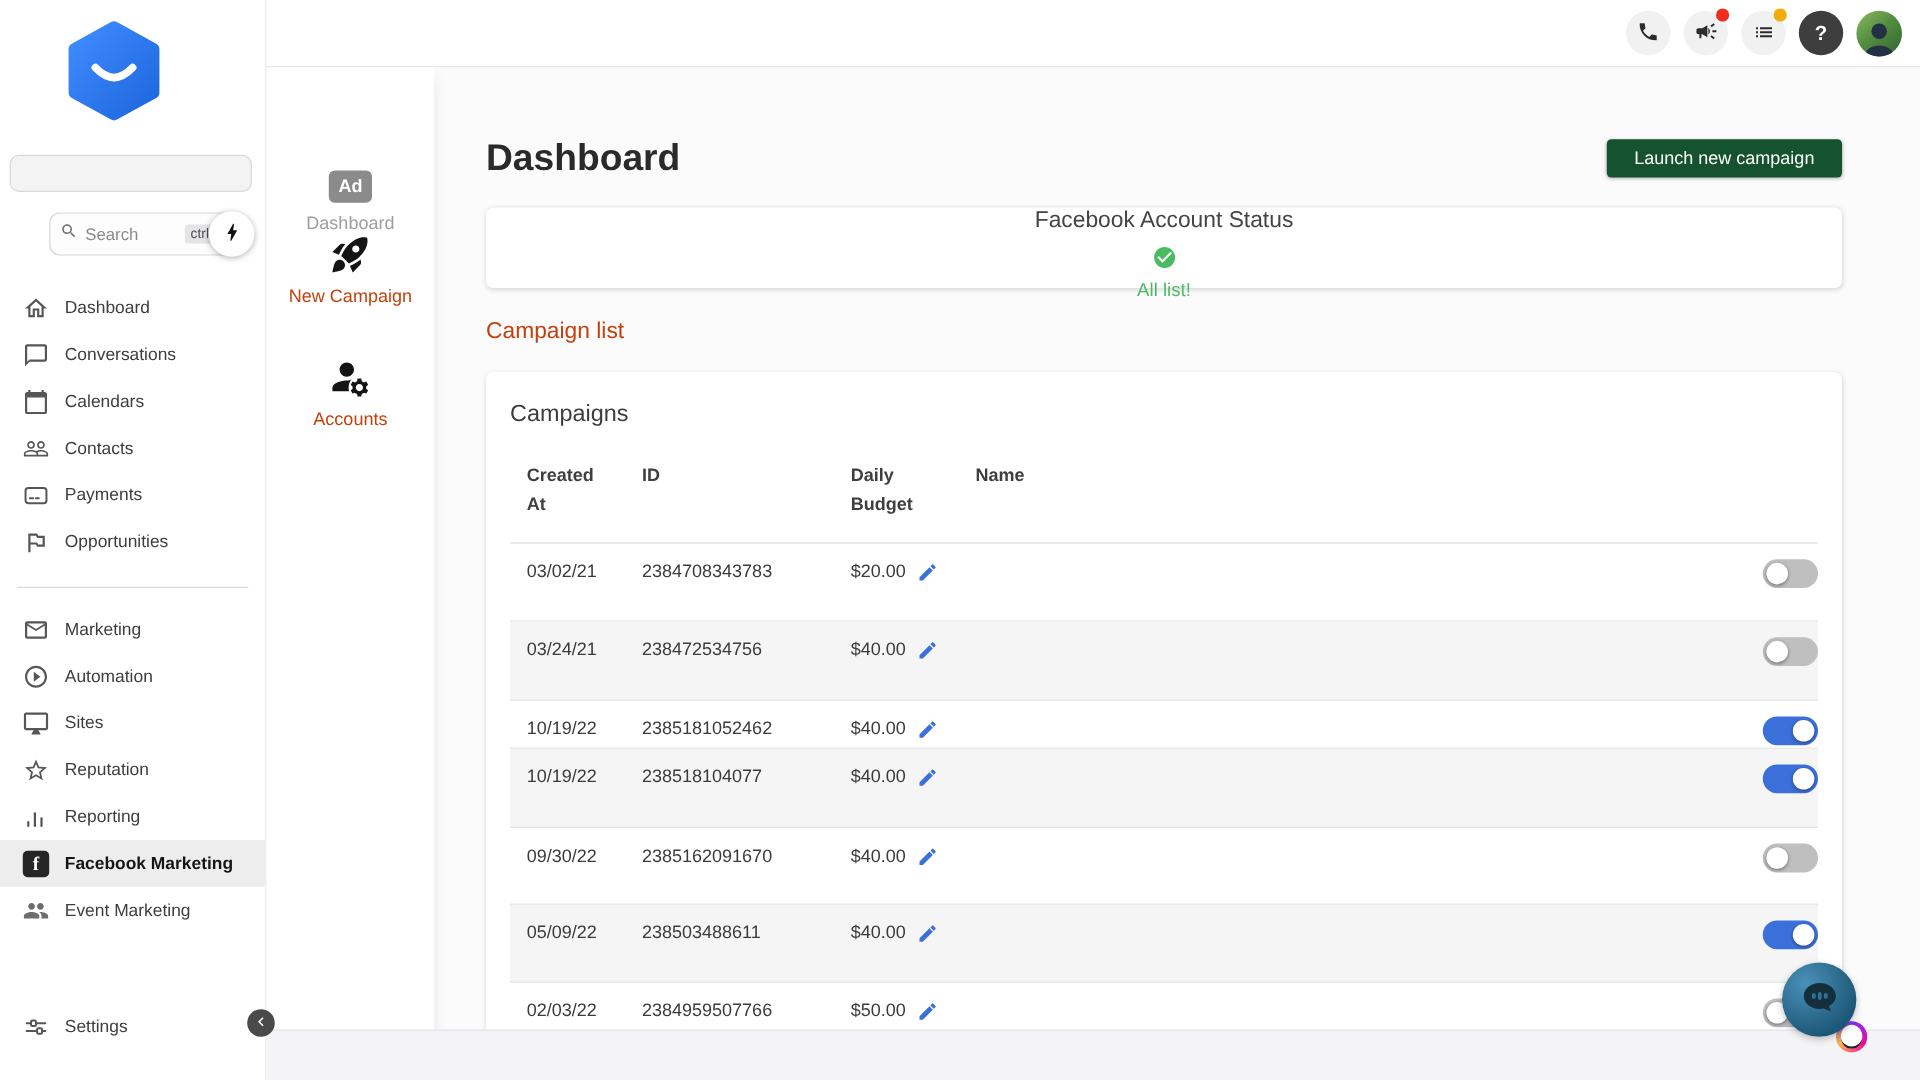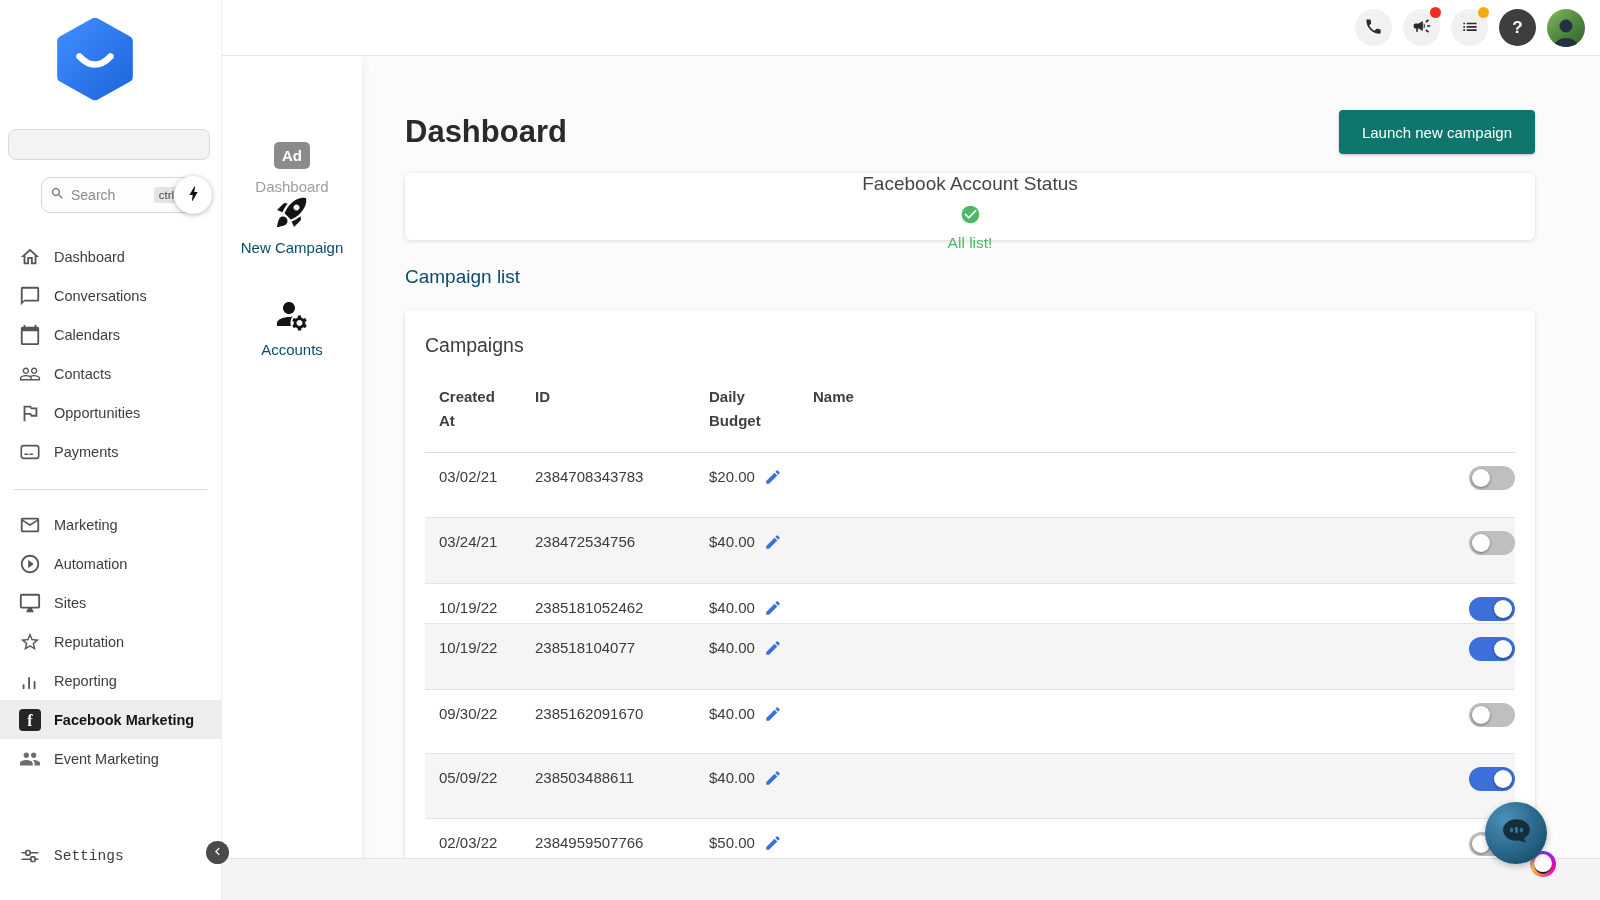--- a/index.html
+++ b/index.html
@@ -18,53 +18,53 @@
   .kbd { background:#e4e4e6; color:#4c4c4c; font-size:11.5px; border-radius:3px; padding:2px 5px; white-space:nowrap; }
   .bolt-btn { position:absolute; left:174px; top:176px; width:38px; height:38px; border-radius:50%; background:#fff; border:none; box-shadow:0 1px 5px rgba(0,0,0,.3); display:flex; align-items:center; justify-content:center; cursor:pointer; }
 
   .nav { position:absolute; left:0; top:237px; width:100%; }
   .nav-item { display:flex; align-items:center; height:39px; padding-left:19px; gap:13px; cursor:pointer; }
   .nav-icon { width:22px; height:22px; display:flex; align-items:center; justify-content:center; flex:0 0 auto; }
   .nav-label { font-size:14.5px; color:#3d3d3d; white-space:nowrap; }
   .nav-item.active { background:#ededee; }
   .nav-item.active .nav-label { font-weight:bold; color:#151515; }
   .nav-divider { border:none; border-top:1px solid #d8d8d8; margin:18px 14px 15px 14px; }
-  .nav-footer { position:absolute; left:0; top:836px; width:100%;font-family:Liberation Mono, monospace; }
+  .nav-footer { position:absolute; left:0; top:836px; width:100%; }
 
   .collapse-btn { position:absolute; left:206px; top:841px; width:23px; height:23px; border-radius:50%; background:#4a4a4a; border:none; display:flex; align-items:center; justify-content:center; z-index:26; cursor:pointer; padding:0; }
 
   
   .topbar { position:absolute; left:222px; top:0; width:1378px; height:56px; background:#fff; border-bottom:1px solid #e6e6e6; display:flex; align-items:center; justify-content:flex-end; gap:11px; padding-right:15px; z-index:8; }
   .icon-circle { position:relative; width:37px; height:37px; border-radius:50%; background:#f1f1f2; border:none; display:flex; align-items:center; justify-content:center; cursor:pointer; flex:0 0 auto; }
   .icon-circle.dark { background:#3e3e3e; color:#fff; font-size:17px; font-weight:bold; }
   .dot { position:absolute; width:11px; height:11px; border-radius:50%; top:-2px; right:-1px; }
   .dot.red { background:#f02e1f; }
   .dot.yellow { background:#f2ac0e; }
   .avatar { position:relative; width:38px; height:38px; border-radius:50%; overflow:hidden; background:linear-gradient(140deg,#8cbb60 0%,#548e41 45%,#2f6230 100%); cursor:pointer; flex:0 0 auto; }
   .avatar svg { position:absolute; left:0; top:2px; }
 
   
   .subnav { position:absolute; left:222px; top:56px; width:140px; height:844px; background:#fff; box-shadow:7px 0 10px -7px rgba(0,0,0,.09); z-index:6; }
   .subnav-item { position:absolute; left:0; width:100%; display:flex; flex-direction:column; align-items:center; gap:9px; cursor:pointer; }
   .subnav-item:nth-of-type(1) { top:42px; }
   .subnav-item:nth-of-type(2) { top:138px; }
   .subnav-item:nth-of-type(3) { top:240px; }
-  .subnav-label { font-size:15px; color:#0c4a6e; white-space:nowrap; }
+  .subnav-label { font-size:15px; color:#c2410c; white-space:nowrap; }
   .subnav-item.muted .subnav-label { color:#9e9e9e; }
   .ad-badge { width:36px; height:27px; background:#8b8b8b; border-radius:5px; color:#fff; font-weight:bold; font-size:15px; display:flex; align-items:center; justify-content:center;margin-top:44px; }
 
   
   .content { position:absolute; left:362px; top:56px; width:1238px; height:844px; background:#fbfbfc; padding:0 65px 0 43px; }
   .page-head { margin-top:57px; display:flex; align-items:center; justify-content:space-between; height:38px; }
   .page-title { font-size:31px; font-weight:bold; color:#2a2a2a; }
-  .launch-btn { background:#0f766e; color:#fff; border:none; border-radius:4px; height:44px; padding:0 23px; font-size:15px; font-family:"Liberation Sans", sans-serif; box-shadow:0 1px 3px rgba(0,0,0,.25); cursor:pointer;text-align:right; }
+  .launch-btn { background:#14532d; color:#fff; border:none; border-radius:4px; height:32px; padding:0 23px; font-size:15px; font-family:"Liberation Sans", sans-serif; box-shadow:0 1px 3px rgba(0,0,0,.25); cursor:pointer;text-align:right; }
   .status-card { margin-top:22px; height:67px; background:#fff; border-radius:6px; box-shadow:0 1px 4px rgba(0,0,0,.14); display:flex; align-items:center; padding:0 20px; gap:9px;flex-direction:column; }
   .status-title { font-size:19px; color:#454545; }
   .status-text { font-size:15.5px; color:#4cb963; }
-  .section-title { margin-top:26px; font-size:19px; font-weight:normal; color:#0c4a6e; }
+  .section-title { margin-top:26px; font-size:19px; font-weight:normal; color:#c2410c; }
   .campaigns-card { margin-top:22px; height:556px; background:#fff; border-radius:6px 6px 0 0; box-shadow:0 1px 4px rgba(0,0,0,.14); overflow:hidden; }
   .card-title { padding:24px 20px 18px 20px; font-size:19.5px; font-weight:normal; color:#3d3d3d; }
   .table { padding:0 20px; }
   .thead { display:grid; grid-template-columns:96px 174px 104px 1fr 66px; padding:10px 0 19px 0; border-bottom:1px solid #dcdcdc; }
   .th { font-size:15px; font-weight:bold; color:#3f3f3f; line-height:24px; padding-left:14px; }
   .th.narrow { max-width:76px; }
   .trow { display:grid; grid-template-columns:96px 174px 104px 1fr 66px; align-items:start; border-bottom:1px solid #e3e3e3; padding-top:13px; }
   .trow.alt { background:#f5f5f6; }
   .td { font-size:15px; color:#3b3b3b; line-height:22px; padding-left:14px; }
   .td.budget { display:flex; align-items:center; gap:9px; }
@@ -148,34 +148,34 @@
         <div class="nav-item">
           <span class="nav-icon">
             <svg width="22" height="22" viewBox="0 0 24 24" fill="#565656">
               <path d="M16.5 13c-1.2 0-3.07.34-4.5 1-1.43-.67-3.3-1-4.5-1C5.33 13 1 14.08 1 16.25V19h22v-2.75c0-2.17-4.33-3.25-6.5-3.25zm-4 4.5h-10v-1.25c0-.54 2.56-1.75 5-1.75s5 1.21 5 1.75v1.25zm9 0H14v-1.25c0-.46-.2-.86-.52-1.22.88-.3 1.96-.53 3.02-.53 2.44 0 5 1.21 5 1.75v1.25zM7.5 12c1.93 0 3.5-1.57 3.5-3.5S9.43 5 7.5 5 4 6.57 4 8.5 5.57 12 7.5 12zm0-5.5c1.1 0 2 .9 2 2s-.9 2-2 2-2-.9-2-2 .9-2 2-2zm9 5.5c1.93 0 3.5-1.57 3.5-3.5S18.43 5 16.5 5 13 6.57 13 8.5s1.57 3.5 3.5 3.5zm0-5.5c1.1 0 2 .9 2 2s-.9 2-2 2-2-.9-2-2 .9-2 2-2z"></path>
             </svg>
           </span>
           <span class="nav-label">Contacts</span>
         </div>
         <div class="nav-item">
           <span class="nav-icon">
-            <svg width="22" height="22" viewBox="0 0 24 24" fill="#565656">
-              <path d="M14 6l-1-2H5v17h2v-7h5l1 2h7V6h-6zm4 8h-4l-1-2H7V6h5l1 2h5v6z"></path>
-            </svg>
-          </span>
-          <span class="nav-label">Opportunities</span>
-        </div>
-        <div class="nav-item">
-          <span class="nav-icon">
             <svg width="22" height="22" viewBox="0 0 24 24" fill="none" stroke="#565656" stroke-width="1.8">
               <rect x="2.5" y="5" width="19" height="14" rx="2.5"></rect>
               <path d="M6.5 14.5h3M12 14.5h2.5" stroke-linecap="round"></path>
             </svg>
           </span>
           <span class="nav-label">Payments</span>
+        </div>
+        <div class="nav-item">
+          <span class="nav-icon">
+            <svg width="22" height="22" viewBox="0 0 24 24" fill="#565656">
+              <path d="M14 6l-1-2H5v17h2v-7h5l1 2h7V6h-6zm4 8h-4l-1-2H7V6h5l1 2h5v6z"></path>
+            </svg>
+          </span>
+          <span class="nav-label">Opportunities</span>
         </div>
         <hr class="nav-divider">
         <div class="nav-item">
           <span class="nav-icon">
             <svg width="22" height="22" viewBox="0 0 24 24" fill="#565656">
               <path d="M20 4H4c-1.1 0-1.99.9-1.99 2L2 18c0 1.1.9 2 2 2h16c1.1 0 2-.9 2-2V6c0-1.1-.9-2-2-2zm0 14H4V8l8 5 8-5v10zm-8-7L4 6h16l-8 5z"></path>
             </svg>
           </span>
           <span class="nav-label">Marketing</span>
         </div>

